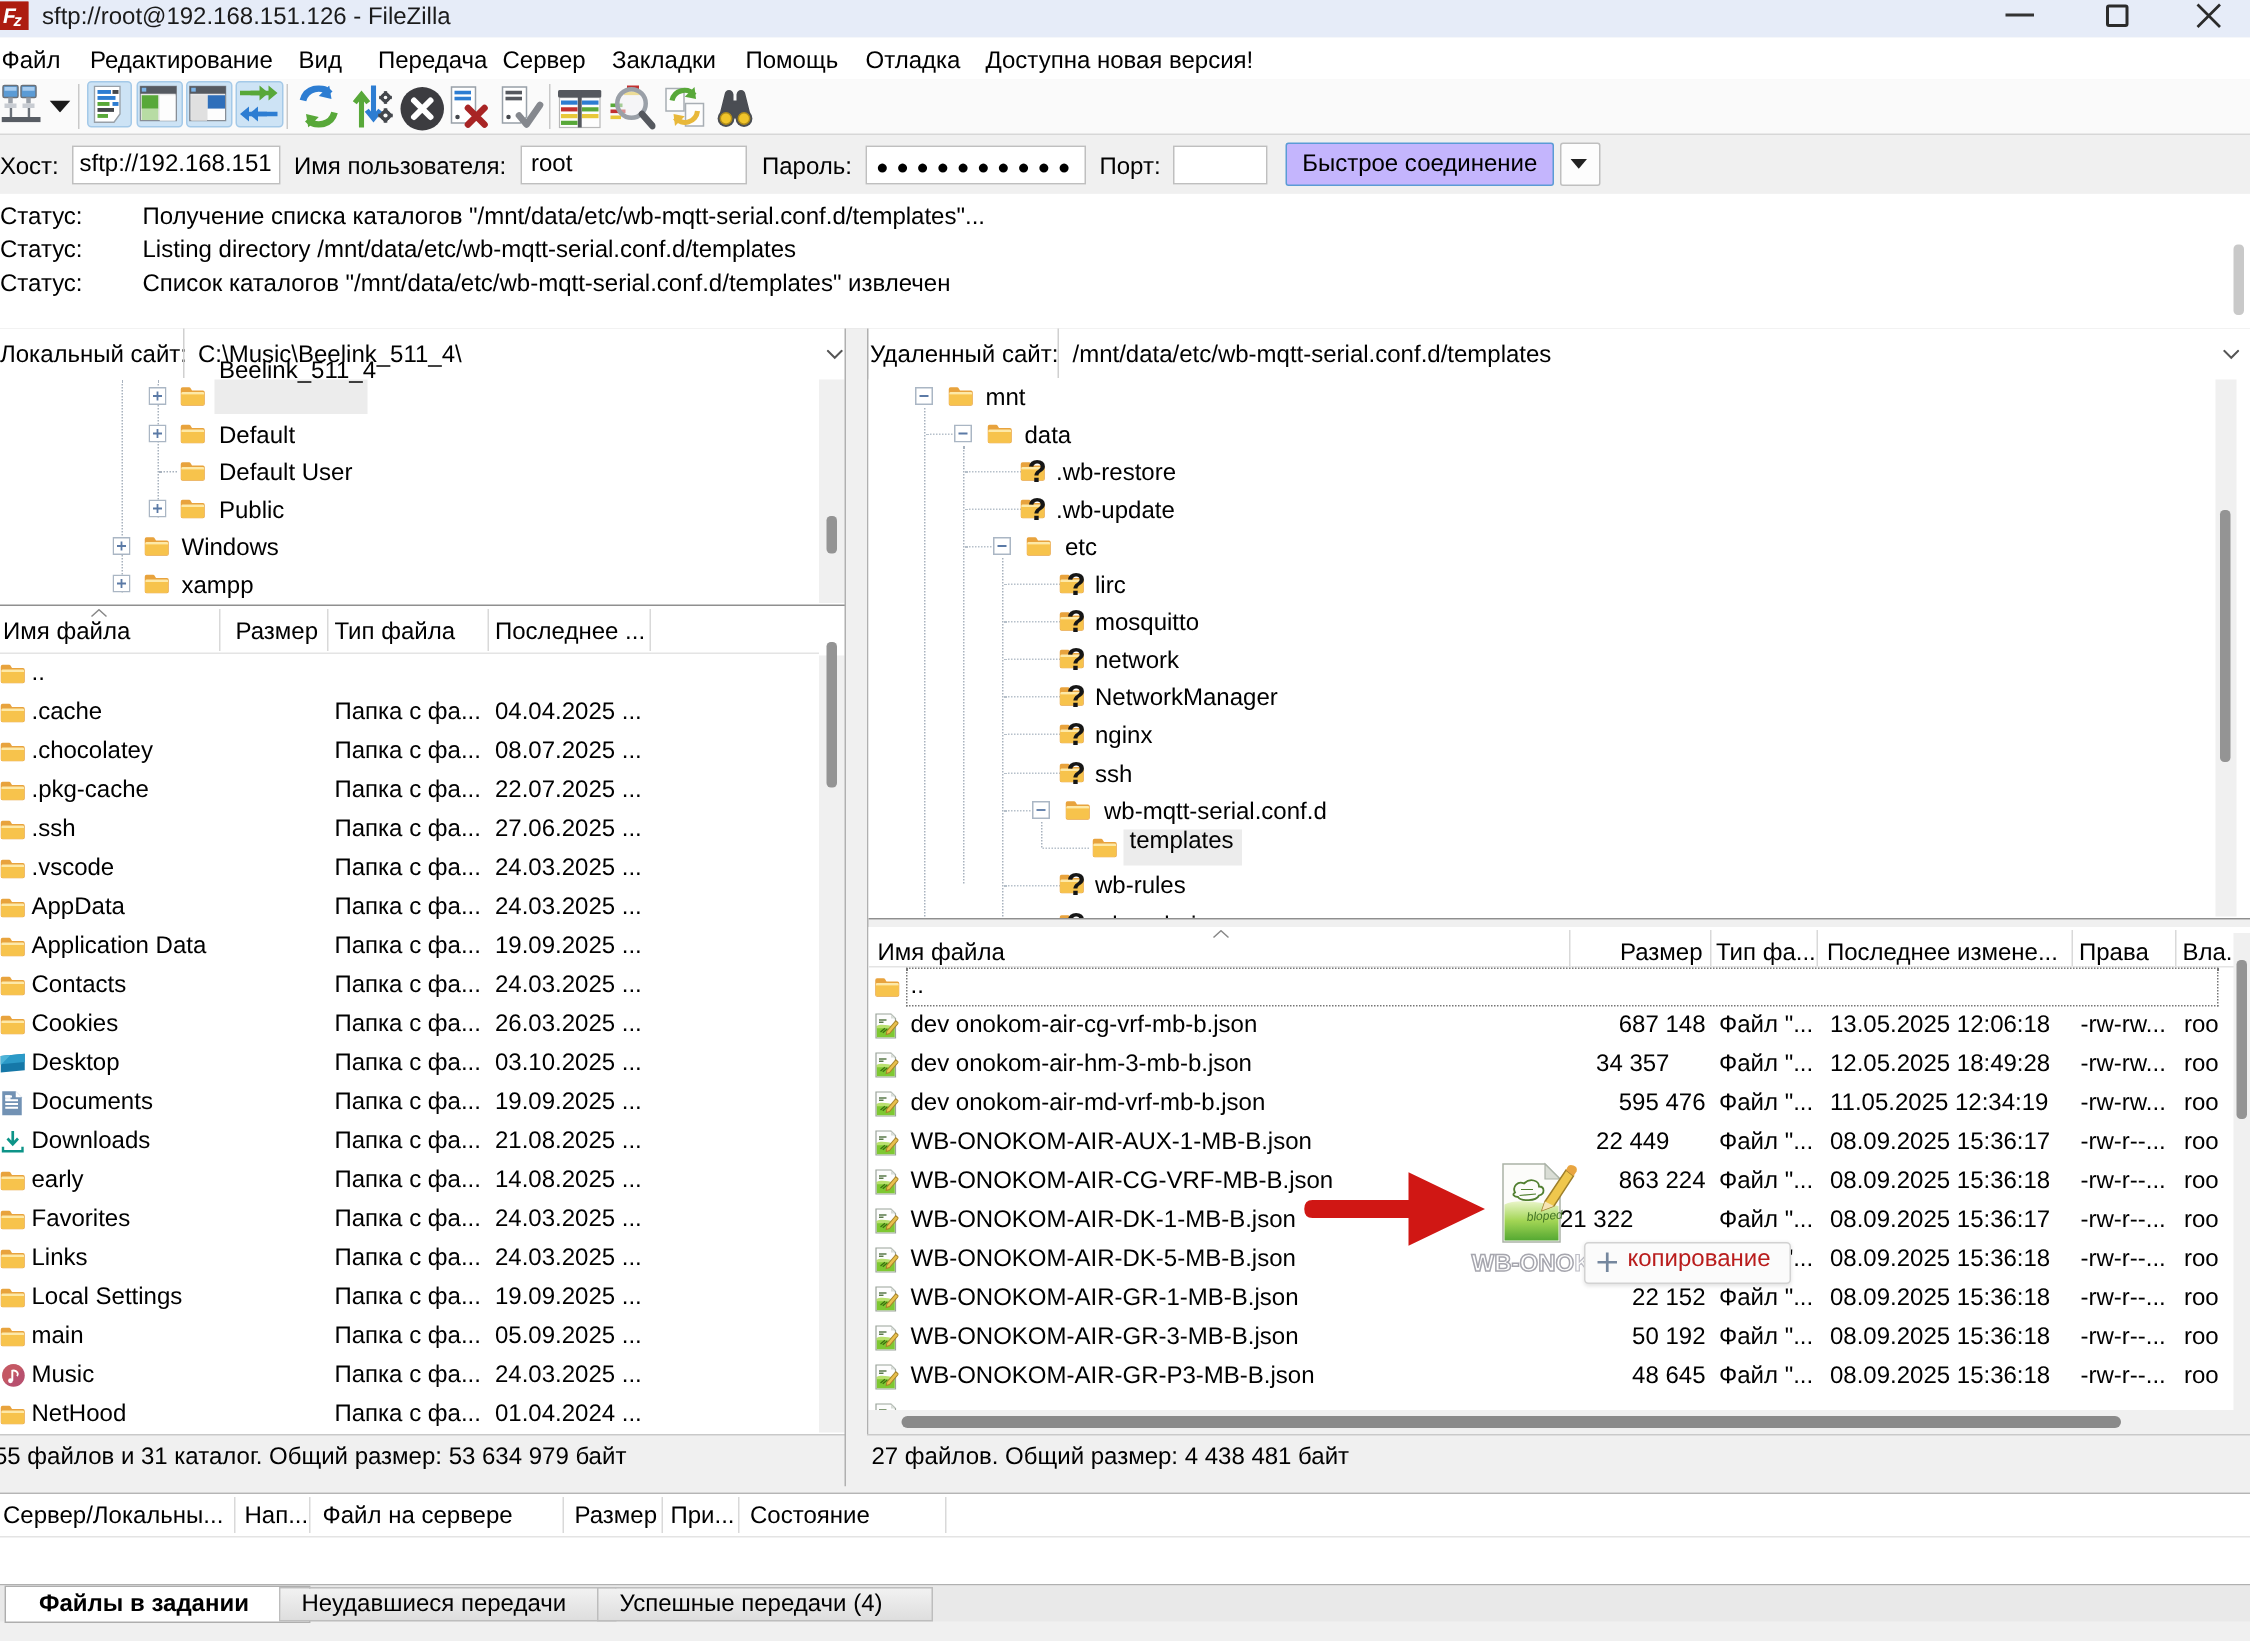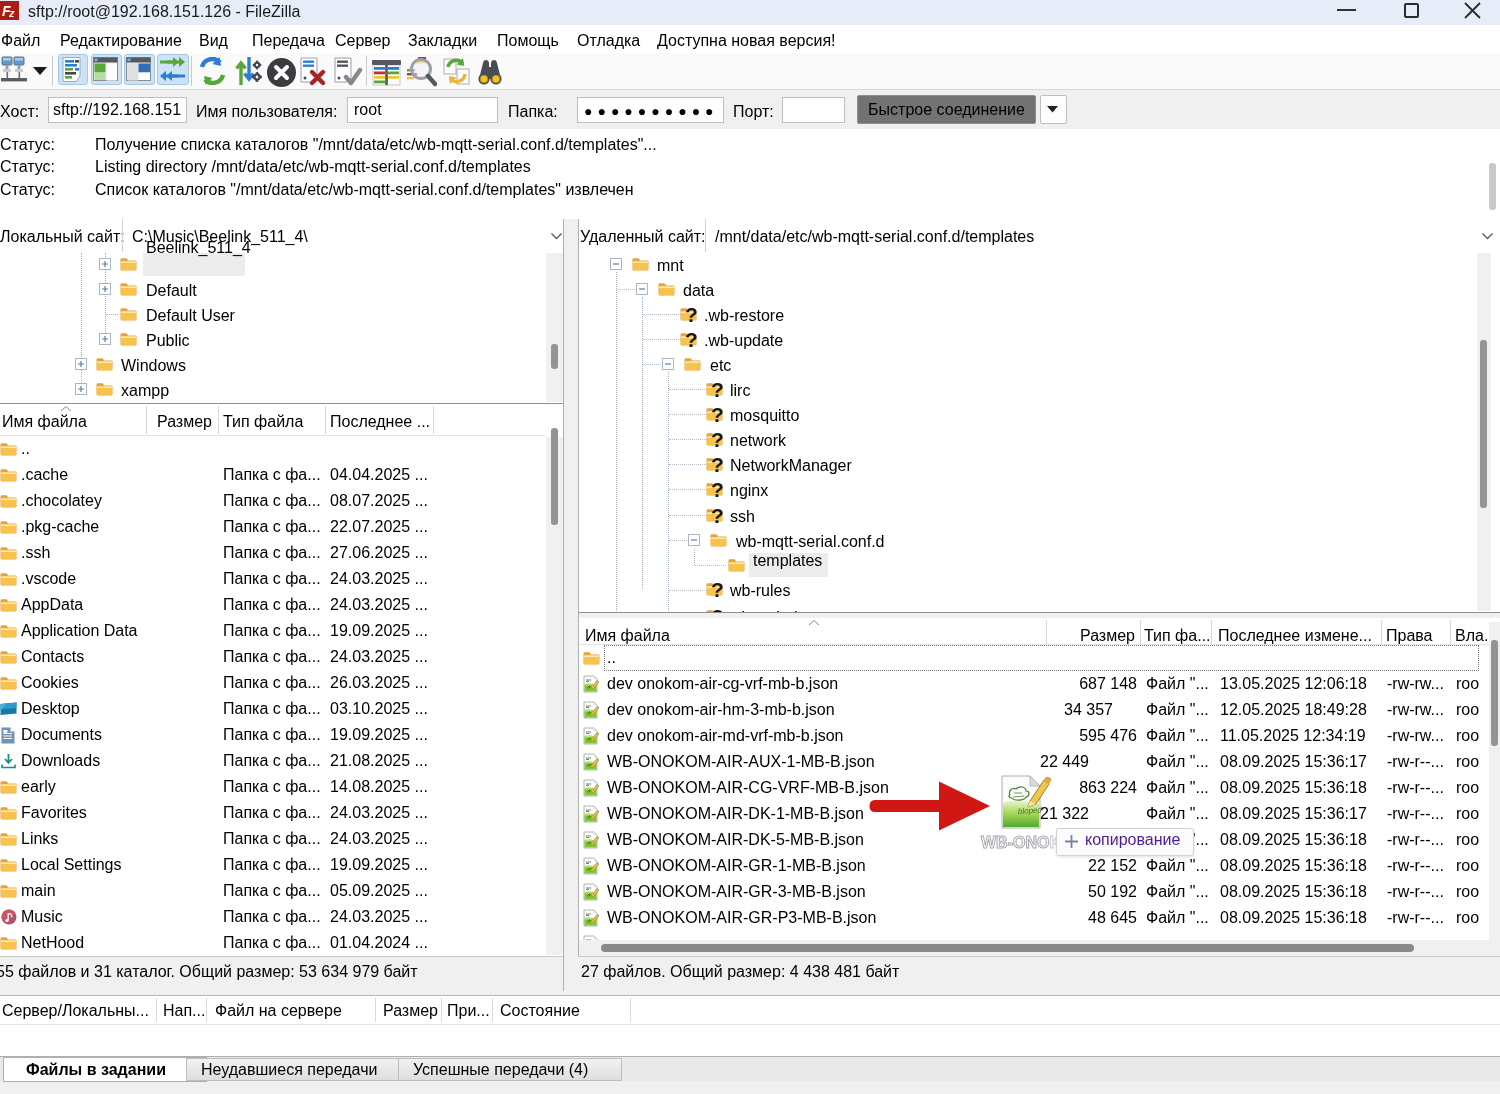--- a/index.html
+++ b/index.html
@@ -230,25 +230,25 @@
   <circle cx="19" cy="22" r="3.8" fill="#f0c42a" stroke="#b08c1a"></circle>
   <rect x="11" y="12" width="4" height="5" fill="#4a4d53"></rect>
  </svg>
 </div>
 
 <div class="a" style="left:0;top:90px;width:1500px;height:39px;background:#f0f0f0;border-bottom:1px solid #d7d7d7"></div>
 <div class="a" style="top:103px;left:0px">Хост:</div>
 <div class="a" style="left:48px;top:97px;width:133px;height:24px;background:#fff;border:1px solid #bfbfbf;line-height:24px;padding-left:4px;overflow:hidden">sftp://192.168.151</div>
 <div class="a" style="top:103px;left:196px">Имя пользователя:</div>
 <div class="a" style="left:347px;top:97px;width:143px;height:24px;background:#fff;border:1px solid #bfbfbf;line-height:24px;padding-left:6px">root</div>
-<div class="a" style="top:103px;left:508px">Папка:</div>
+<div class="a" style="top:103px;left:508px">Пароль:</div>
 <div class="a" style="left:577px;top:97px;width:139px;height:24px;background:#fff;border:1px solid #bfbfbf;line-height:26px;padding-left:6px;font-size:14px;letter-spacing:5px">●●●●●●●●●●</div>
 <div class="a" style="top:103px;left:733px">Порт:</div>
 <div class="a" style="left:782px;top:97px;width:61px;height:24px;background:#fff;border:1px solid #bfbfbf"></div>
-<div class="a" style="left:857px;top:95px;width:177px;height:27px;background:#737373;border:1.5px solid #5b9bd5;border-radius:2px;text-align:center;line-height:27px">Быстрое соединение</div>
+<div class="a" style="left:857px;top:95px;width:177px;height:27px;background:#c4b5fd;border:1.5px solid #5b9bd5;border-radius:2px;text-align:center;line-height:27px">Быстрое соединение</div>
 <div class="a" style="left:1040px;top:95px;width:25px;height:27px;background:#fdfdfd;border:1px solid #bfbfbf;border-radius:2px"></div>
 <svg class="a" style="left:1047px;top:106px" width="11" height="7">
     <path d="M0 0 L11 0 L5.5 6.5 Z" fill="#222"></path>
   </svg>
 
 <div class="a" style="left:0;top:129px;width:1500px;height:90px;background:#fff;border-bottom:1px solid #c9c9c9"></div>
 <div class="a" style="top:136px;left:0">Статус:</div>
 <div class="a" style="top:136px;left:95px">Получение списка каталогов "/mnt/data/etc/wb-mqtt-serial.conf.d/templates"...</div>
 <div class="a" style="top:158px;left:0">Статус:</div>
 <div class="a" style="top:158px;left:95px">Listing directory /mnt/data/etc/wb-mqtt-serial.conf.d/templates</div>
@@ -655,21 +655,21 @@
       <span class="a" style="left:567px">Файл "...</span>
       <span class="a" style="left:641px">11.05.2025 12:34:19</span>
       <span class="a" style="left:808px">-rw-rw...</span>
       <span class="a" style="left:877px">roo</span>
     </div>
  <div class="row" style="top:131px">
       <svg class="a" style="left:4px;top:4px" width="16" height="18">
         <use href="#jsonfile"></use>
       </svg>
       <span class="a" style="left:28px">WB-ONOKOM-AIR-AUX-1-MB-B.json</span>
-      <span class="a" style="left:461px;width:97px;text-align:left">22 449</span>
+      <span class="a" style="left:461px;width:97px;text-align:center">22 449</span>
       <span class="a" style="left:567px">Файл "...</span>
       <span class="a" style="left:641px">08.09.2025 15:36:17</span>
       <span class="a" style="left:808px">-rw-r--...</span>
       <span class="a" style="left:877px">roo</span>
     </div>
  <div class="row" style="top:157px">
       <svg class="a" style="left:4px;top:4px" width="16" height="18">
         <use href="#jsonfile"></use>
       </svg>
       <span class="a" style="left:28px">WB-ONOKOM-AIR-CG-VRF-MB-B.json</span>
@@ -791,14 +791,14 @@
   <text x="18" y="41" font-size="8" font-style="italic" fill="#3c6e1e" transform="rotate(-4 18 41)">bloped</text>
   <path d="M30 28 L44 7 L49 11 L36 31 L28 34 Z" fill="#efc546" stroke="#9a7a22" stroke-width="1"></path>
   <path d="M44 7 L49 11 L51 8 Q52 5 49 4 Q46 3 45 5 Z" fill="#e8a23a"></path>
   <path d="M30 28 L36 31 L28 34 Z" fill="#f5e3b2"></path>
  </svg>
  <div class="a" style="left:981px;top:834px;font-size:16px;font-weight:bold;color:rgba(255,255,255,0.75);-webkit-text-stroke:1px #a6a6ae">WB-ONO<span style="-webkit-text-stroke:0.8px #c0c0c8">K</span></div>
  <div class="a" style="left:1056px;top:828px;width:136px;height:26px;background:#fbfbfb;border:1px solid #d2d2d2;border-radius:3px;box-shadow:0 1px 3px rgba(0,0,0,0.12)"></div>
  <svg class="a" style="left:1064px;top:834px" width="15" height="15">
       <path d="M7.5 1 L7.5 14 M1 7.5 L14 7.5" stroke="#75879e" stroke-width="1.8"></path>
     </svg>
- <div class="a" style="left:1085px;top:831px;font-size:16px;color:#4c1d95">копирование</div>
+ <div class="a" style="left:1085px;top:831px;font-size:16px;color:#b91c1c">копирование</div>
 </div>
 
 </body></html>

